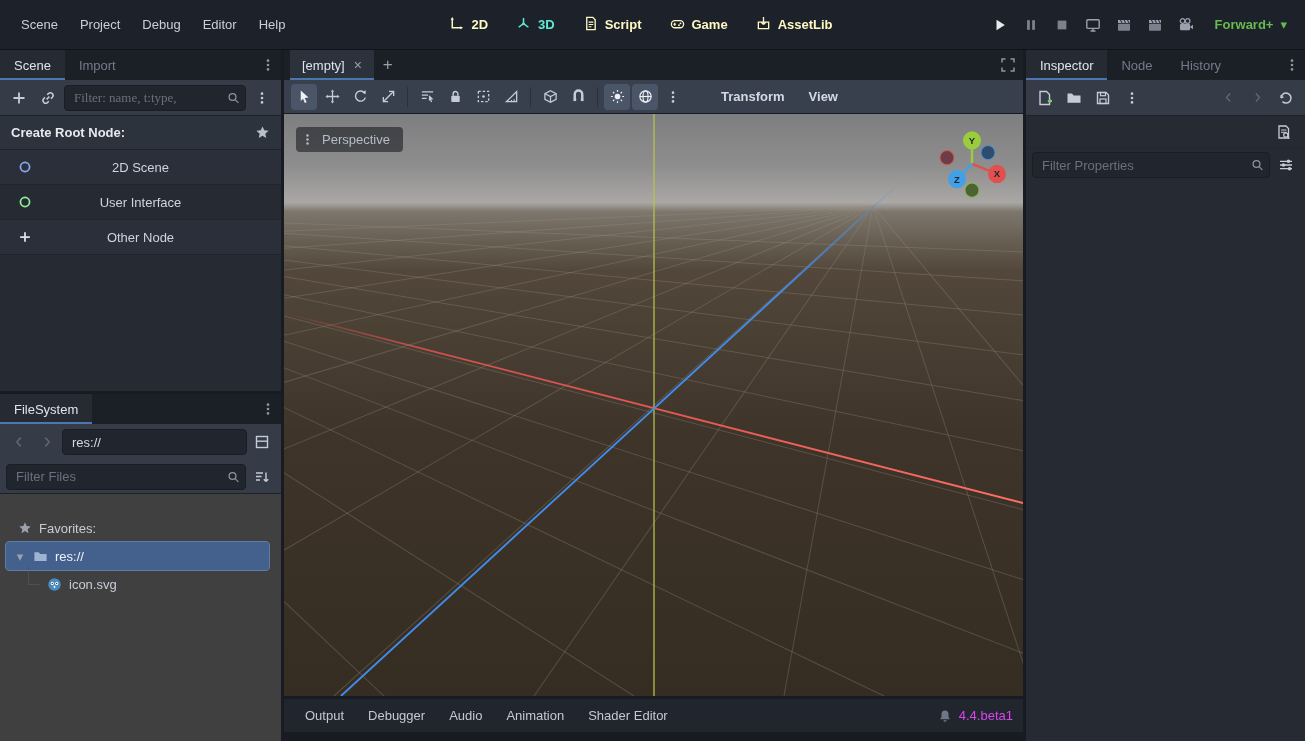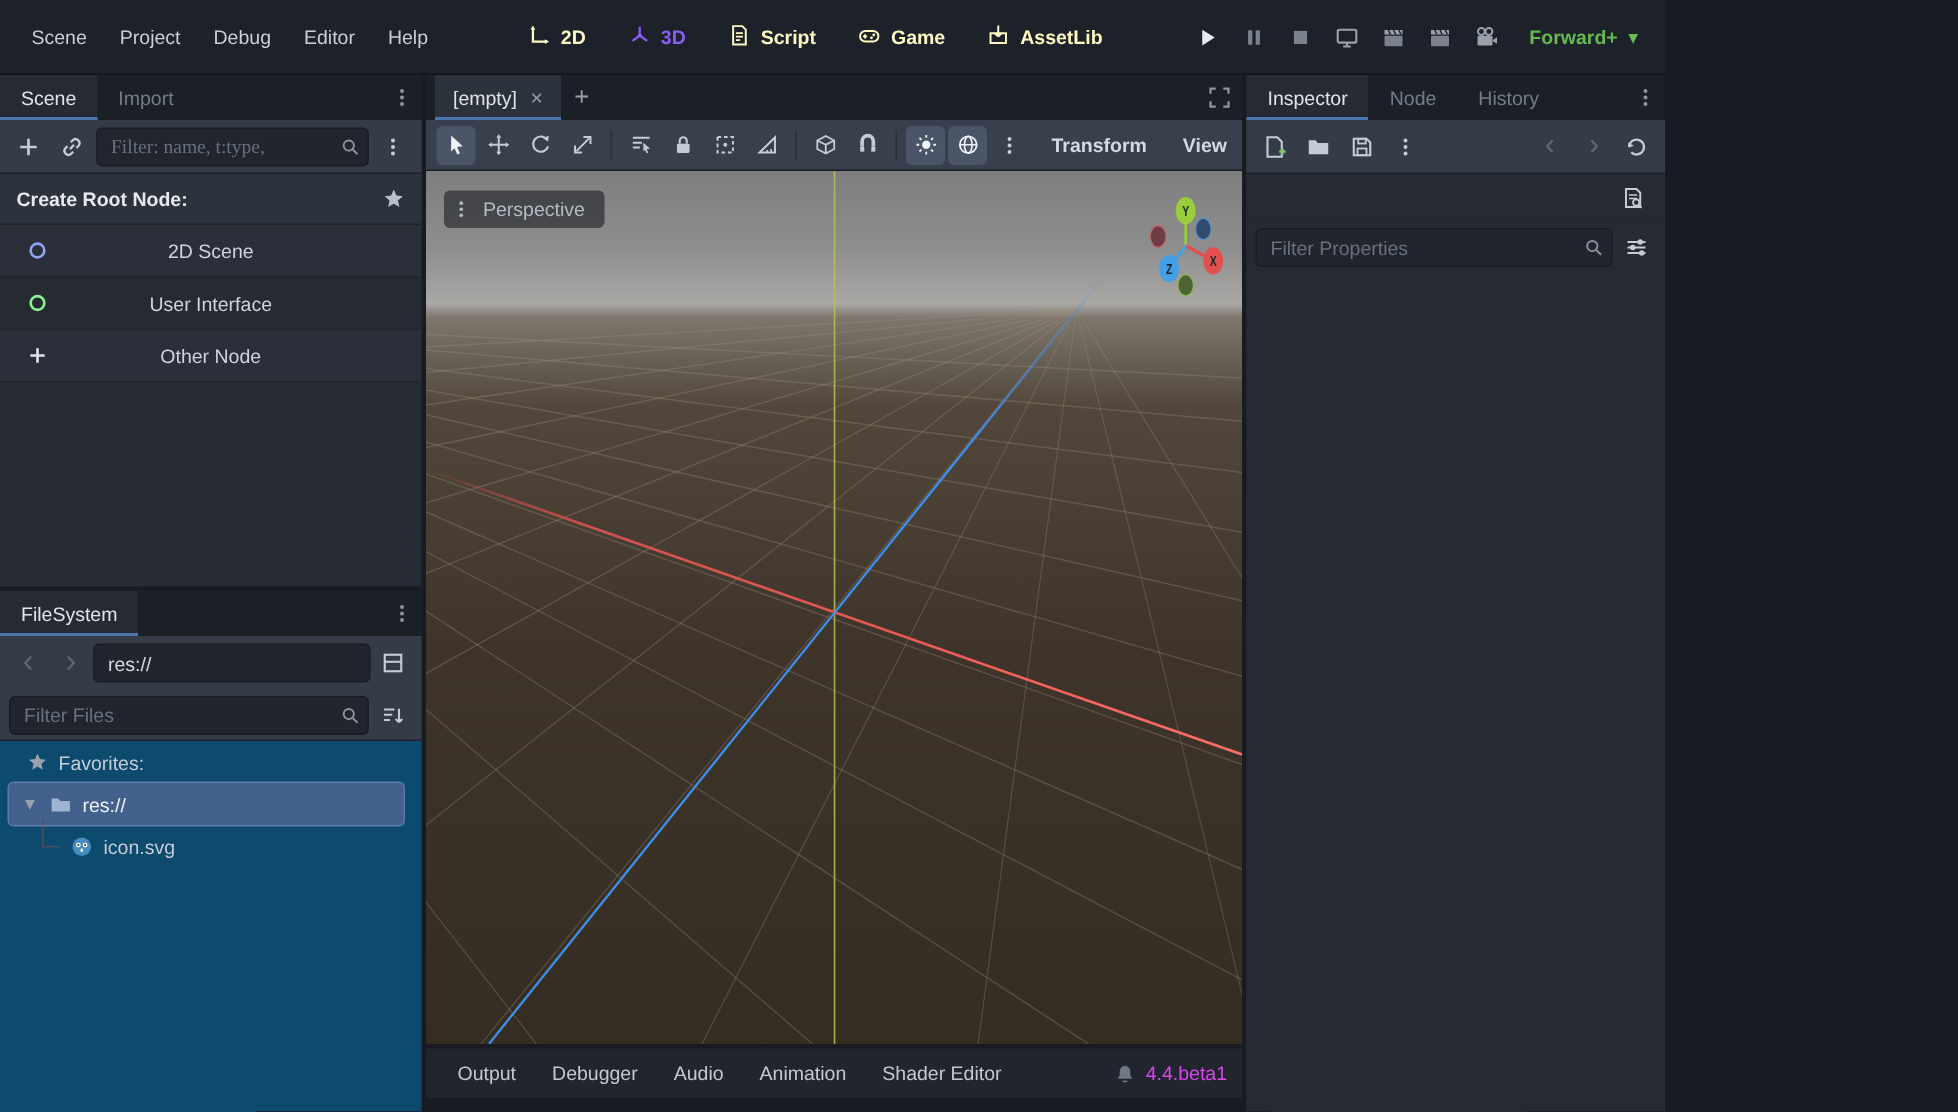--- a/index.html
+++ b/index.html
@@ -1,27 +1,27 @@
 <!DOCTYPE html>
 <html><head>
 <meta charset="utf-8">
 <style>
   * { margin:0; padding:0; box-sizing:border-box; }
   html,body { width:1305px; height:741px; overflow:hidden; background:#181c22;
     font-family:"Liberation Sans","DejaVu Sans",sans-serif; font-size:13px; color:#ccd2dc; }
-  .app { display:flex; flex-direction:column; width:1110px; height:741px; }
+  .app { display:flex; flex-direction:column; width:1305px; height:741px; }
 
   
   .menubar { height:50px; background:#1d222a; border-bottom:1px solid #10141a;
     display:flex; align-items:center; padding:0 10px; flex:none; }
   .menu-item { padding:7px 11px; color:#c9cfd9; border-radius:4px; cursor:default; }
   .workspaces { display:flex; align-items:center; gap:4px; margin:0 auto; }
   .workspace { display:flex; align-items:center; gap:7px; padding:6px 12px; border-radius:4px;
     color:#fef9c3; font-weight:700; }
-  .workspace.active { color:#8b5cf6; }
+  .workspace.active { color:#5eead4; }
   .run-controls { display:flex; align-items:center; gap:3px; }
   .icon-btn { width:28px; height:28px; border-radius:4px; display:flex; align-items:center;
     justify-content:center; color:#9aa1ad; flex:none; }
   .icon-btn.bright { color:#e6eaf0; }
   .icon-btn.dim { color:#7b828e; }
   .renderer-btn { display:flex; align-items:center; gap:7px; color:#66bb4f; font-weight:700;
     padding:6px 8px 6px 12px; }
 
   
   .main { flex:1; display:flex; gap:3px; min-height:0; }
@@ -62,21 +62,21 @@
   .root-row:nth-child(odd) { background:#2a2f39; }
   .root-row:nth-child(even) { background:#262b33; }
   .root-row .row-icon { position:absolute; left:18px; display:flex; }
   .root-row .row-label { flex:1; text-align:center; }
   .ic-blue { color:#8da5f3; } .ic-red { color:#fc7f7f; } .ic-green { color:#8eef97; } .ic-white { color:#dfe3e9; }
 
   
   .fs-nav { height:36px; background:#353c48; display:flex; align-items:center; gap:2px; padding:0 6px; flex:none; }
   .fs-filter { height:34px; background:#353c48; border-bottom:1px solid #1d222a;
     display:flex; align-items:center; gap:3px; padding:0 6px; flex:none; }
-  .fs-tree { flex:1; background:#0c4a6e; padding:0 4px; overflow:hidden; }
+  .fs-tree { flex:1; background:#404040; padding:20px 4px; overflow:hidden; }
   .tree-row { height:28px; display:flex; align-items:center; gap:7px; padding:0 8px; color:#c7cdd7; border-radius:3px; }
   .tree-row.selected { background:#44618e; outline:1px solid #5f7ca6; color:#eef2f7; margin:0 8px 0 2px; }
   .tree-caret { color:#9aa1ad; width:12px; text-align:center; flex:none; }
   .tree-connector { width:12px; height:18px; border-left:1px solid #4a515e; border-bottom:1px solid #4a515e;
     margin:-8px 0 8px 16px; flex:none; }
 
   
   .scene-tab-strip { height:30px; background:#1b2027; display:flex; align-items:stretch; padding-left:6px; flex:none; }
   .scene-tab { display:flex; align-items:center; gap:9px; padding:0 12px; background:#2c323c;
     color:#dfe3ea; position:relative; }

